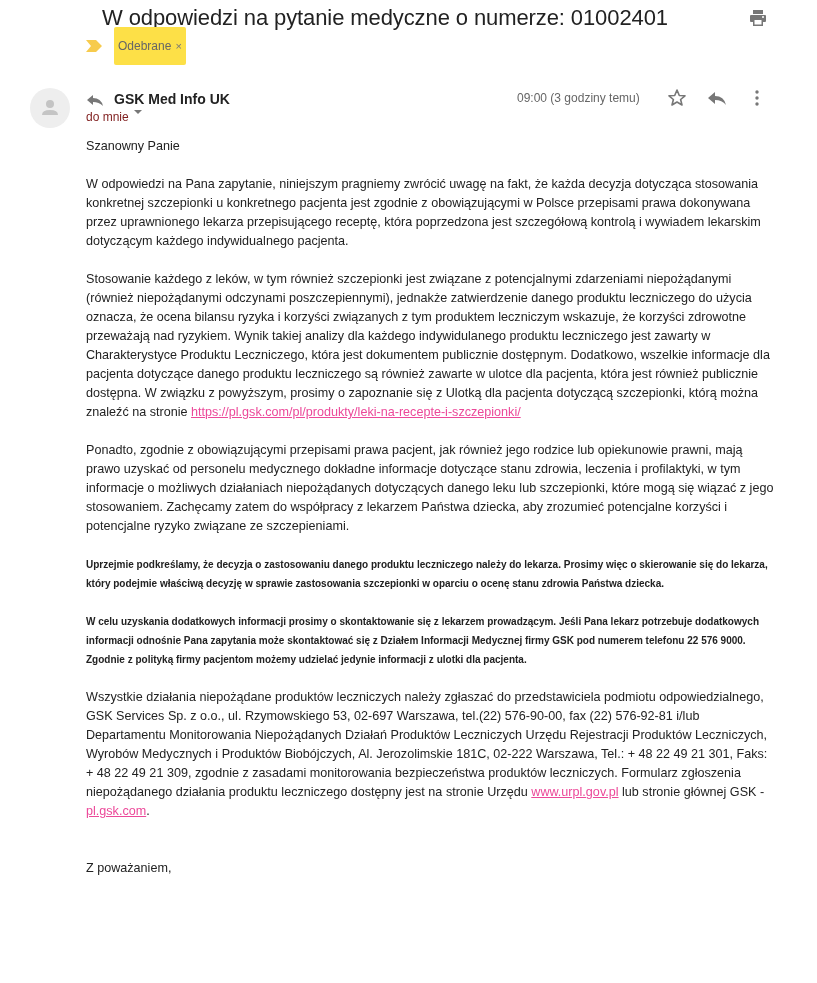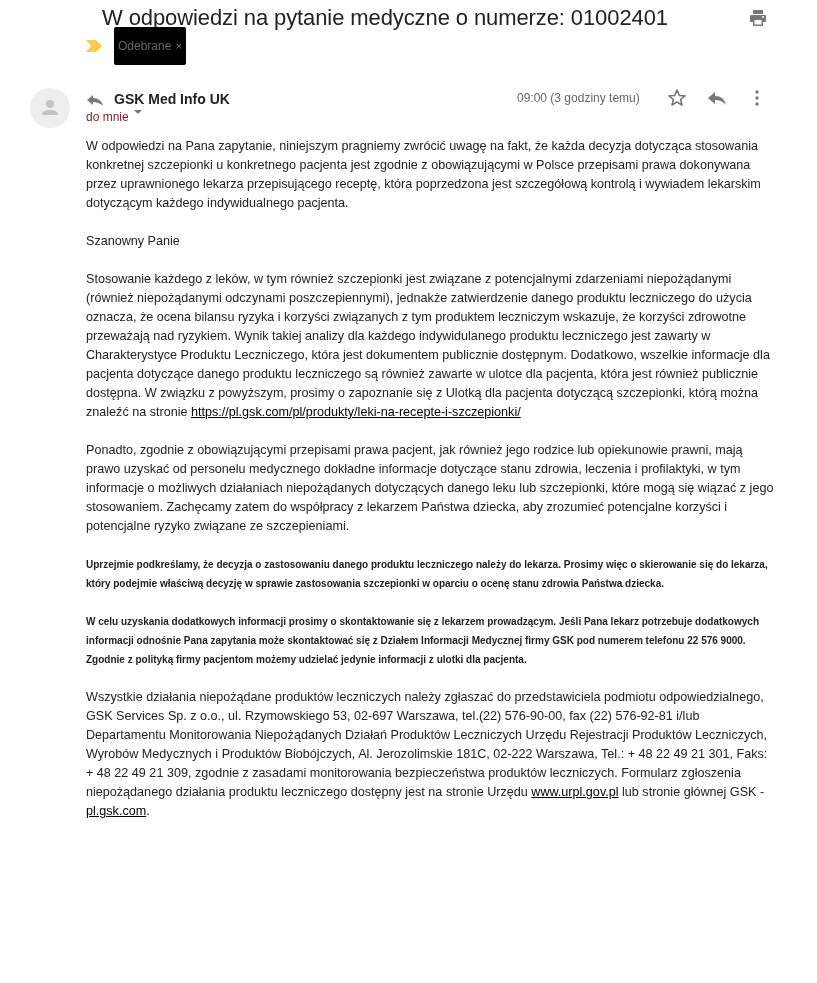--- a/index.html
+++ b/index.html
@@ -5,39 +5,39 @@
     * { box-sizing: border-box; margin: 0; padding: 0; }
     html, body { width: 817px; height: 983px; background: #ffffff; overflow: hidden; }
     body { font-family: "Liberation Sans", sans-serif; color: #222222; position: relative; }
 
     .subject-row { position: absolute; left: 102px; top: 4px; width: 700px; height: 30px; }
     .subject { font-size: 22px; color: #222; font-weight: normal; letter-spacing: -0.1px; line-height: 28px; }
     .print-btn { position: absolute; left: 748px; top: 8px; width: 20px; height: 20px; cursor: pointer; }
 
     .label-row { position: absolute; left: 86px; top: 37px; height: 18px; display: flex; align-items: center; }
     .importance-icon { width: 16px; height: 12px; margin-right: 12px; }
-    .label-chip { background: #000000; color: #666; font-size: 12px; padding: 11px 4px; border-radius: 2px; line-height: 16px; display: flex; align-items: center; }
+    .label-chip { background: #fde047; color: #666; font-size: 12px; padding: 11px 4px; border-radius: 2px; line-height: 16px; display: flex; align-items: center; }
     .label-chip .x { margin-left: 4px; color: #777; font-size: 11px; cursor: pointer; }
 
     .avatar { position: absolute; left: 30px; top: 88px; width: 40px; height: 40px; border-radius: 50%; background: #eeeeee; overflow: hidden; }
 
     .sender-row { position: absolute; left: 86px; top: 89px; display: flex; align-items: flex-end; height: 18px; }
     .reply-mini { width: 18px; height: 14px; margin-right: 10px; }
     .sender-name { font-weight: bold; font-size: 14px; color: #222; }
     .to-row { position: absolute; left: 86px; top: 110px; font-size: 12px; color: #7f1d1d; display: flex; align-items: flex-start; cursor: pointer; }
     .to-row .caret { margin-left: 5px; width: 0; height: 0; border-left: 4px solid transparent; border-right: 4px solid transparent; border-top: 4px solid #777; }
     .timestamp { position: absolute; left: 517px; top: 91px; font-size: 12px; color: #666; white-space: nowrap; }
     .star-btn { position: absolute; left: 667px; top: 88px; width: 20px; height: 20px; cursor: pointer; }
     .reply-btn { position: absolute; left: 707px; top: 89px; width: 20px; height: 18px; cursor: pointer; }
     .more-btn { position: absolute; left: 750px; top: 88px; width: 14px; height: 20px; cursor: pointer; }
 
     .body { position: absolute; left: 86px; top: 137px; width: 690px; font-size: 12.6px; line-height: 19px; color: #222; }
     .body p { margin: 0 0 19px 0; }
     .body .bold { font-weight: bold; font-size: 10px; }
-    .body a { color: #000000; text-decoration: underline; cursor: pointer; }
+    .body a { color: #ec4899; text-decoration: underline; cursor: pointer; }
     .body .spacer { height: 19px; }
   </style>
 </head>
 <body>
 
 <div class="subject-row">
   <h2 class="subject">W odpowiedzi na pytanie medyczne o numerze: 01002401</h2>
 </div>
 <div class="print-btn">
   <svg width="20" height="20" viewBox="0 0 20 20">
@@ -90,21 +90,22 @@
 </div>
 <div class="more-btn">
   <svg width="14" height="20" viewBox="0 0 14 20">
     <circle cx="7" cy="4" r="1.7" fill="#777"></circle>
     <circle cx="7" cy="10" r="1.7" fill="#777"></circle>
     <circle cx="7" cy="16" r="1.7" fill="#777"></circle>
   </svg>
 </div>
 
 <div class="body">
+  <p>Szanowny Panie</p>
   <p>W odpowiedzi na Pana zapytanie, niniejszym pragniemy zwrócić uwagę na fakt, że każda decyzja dotycząca stosowania konkretnej szczepionki u konkretnego pacjenta jest zgodnie z obowiązującymi w Polsce przepisami prawa dokonywana przez uprawnionego lekarza przepisującego receptę, która poprzedzona jest szczegółową kontrolą i wywiadem lekarskim dotyczącym każdego indywidualnego pacjenta.</p>
-  <p>Szanowny Panie</p>
   <p><span>Stosowanie każdego z leków, w tym również szczepionki jest związane z potencjalnymi zdarzeniami niepożądanymi (również niepożądanymi odczynami poszczepiennymi), jednakże zatwierdzenie danego produktu leczniczego do użycia oznacza, że ocena bilansu ryzyka i korzyści związanych z tym produktem leczniczym wskazuje, że korzyści zdrowotne przeważają nad ryzykiem. Wynik takiej analizy dla każdego indywidulanego produktu leczniczego jest zawarty w Charakterystyce Produktu Leczniczego, która jest dokumentem publicznie dostępnym. Dodatkowo, wszelkie informacje dla pacjenta dotyczące danego produktu leczniczego są również zawarte w ulotce dla pacjenta, która jest również publicznie dostępna. W związku z powyższym, prosimy o zapoznanie się z Ulotką dla pacjenta dotyczącą szczepionki, którą można znaleźć na stronie </span><a>https://pl.gsk.com/pl/produkty/leki-na-recepte-i-szczepionki/</a></p>
   <p>Ponadto, zgodnie z obowiązującymi przepisami prawa pacjent, jak również jego rodzice lub opiekunowie prawni, mają prawo uzyskać od personelu medycznego dokładne informacje dotyczące stanu zdrowia, leczenia i profilaktyki, w tym informacje o możliwych działaniach niepożądanych dotyczących danego leku lub szczepionki, które mogą się wiązać z jego stosowaniem. Zachęcamy zatem do współpracy z lekarzem Państwa dziecka, aby zrozumieć potencjalne korzyści i potencjalne ryzyko związane ze szczepieniami.</p>
   <p class="bold">Uprzejmie podkreślamy, że decyzja o zastosowaniu danego produktu leczniczego należy do lekarza. Prosimy więc o skierowanie się do lekarza, który podejmie właściwą decyzję w sprawie zastosowania szczepionki w oparciu o ocenę stanu zdrowia Państwa dziecka.</p>
   <p class="bold" style="margin-bottom:19px;"><span>W celu uzyskania dodatkowych informacji prosimy o skontaktowanie się z lekarzem prowadzącym.  Jeśli Pana lekarz potrzebuje dodatkowych informacji odnośnie Pana zapytania może skontaktować się z Działem Informacji Medycznej firmy GSK pod numerem telefonu 22 576 9000.</span><br><span>Zgodnie z polityką firmy pacjentom możemy udzielać jedynie informacji z ulotki dla pacjenta.</span></p>
   <p><span>Wszystkie działania niepożądane produktów leczniczych należy zgłaszać do przedstawiciela podmiotu odpowiedzialnego, GSK Services Sp. z o.o., ul. Rzymowskiego 53, 02-697 Warszawa, tel.(22) 576-90-00, fax (22) 576-92-81 i/lub Departamentu Monitorowania Niepożądanych Działań Produktów Leczniczych Urzędu Rejestracji Produktów Leczniczych, Wyrobów Medycznych i Produktów Biobójczych, Al. Jerozolimskie 181C, 02-222 Warszawa, Tel.: + 48 22 49 21 301, Faks: + 48 22 49 21 309, zgodnie z zasadami monitorowania bezpieczeństwa produktów leczniczych. Formularz zgłoszenia niepożądanego działania produktu leczniczego dostępny jest na stronie Urzędu </span><a>www.urpl.gov.pl</a><span> lub stronie głównej GSK - </span><a>pl.gsk.com</a><span>.</span></p>
   <div class="spacer"></div>
+  <p>Z poważaniem,</p>
 </div>
 
 </body></html>

